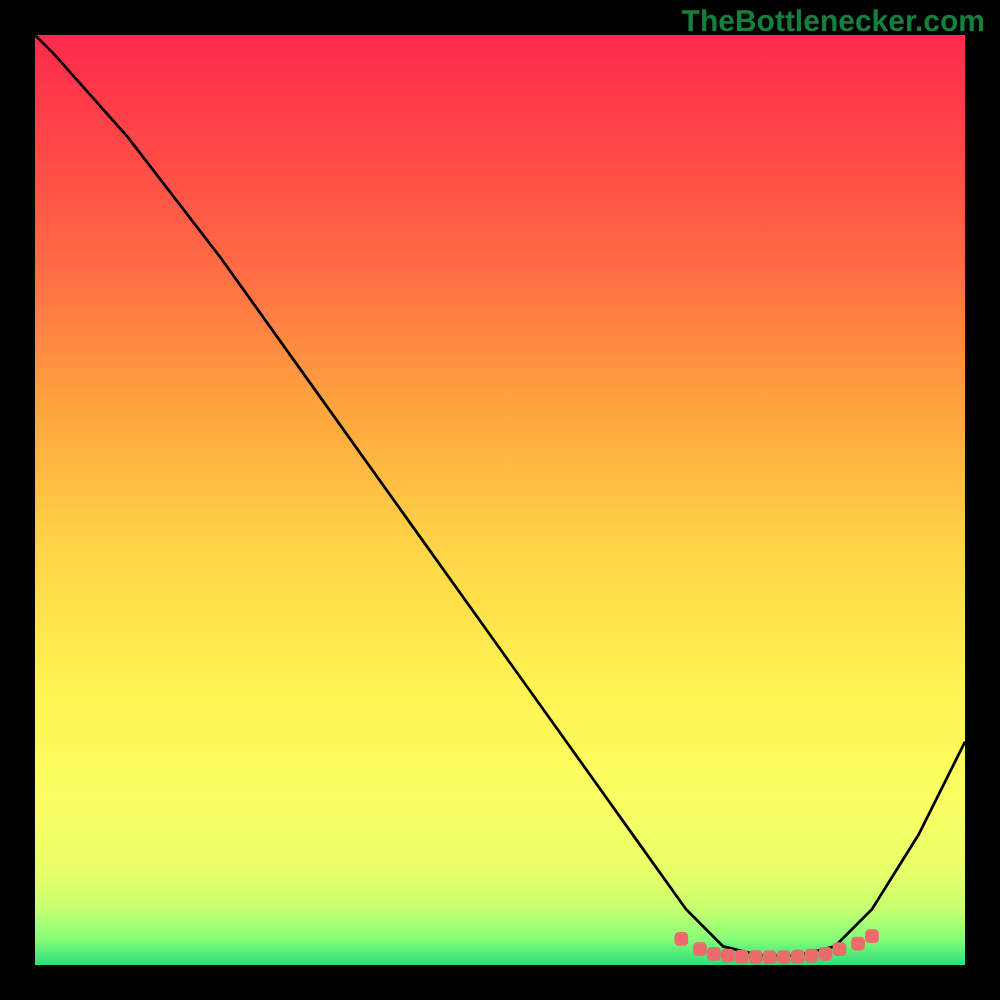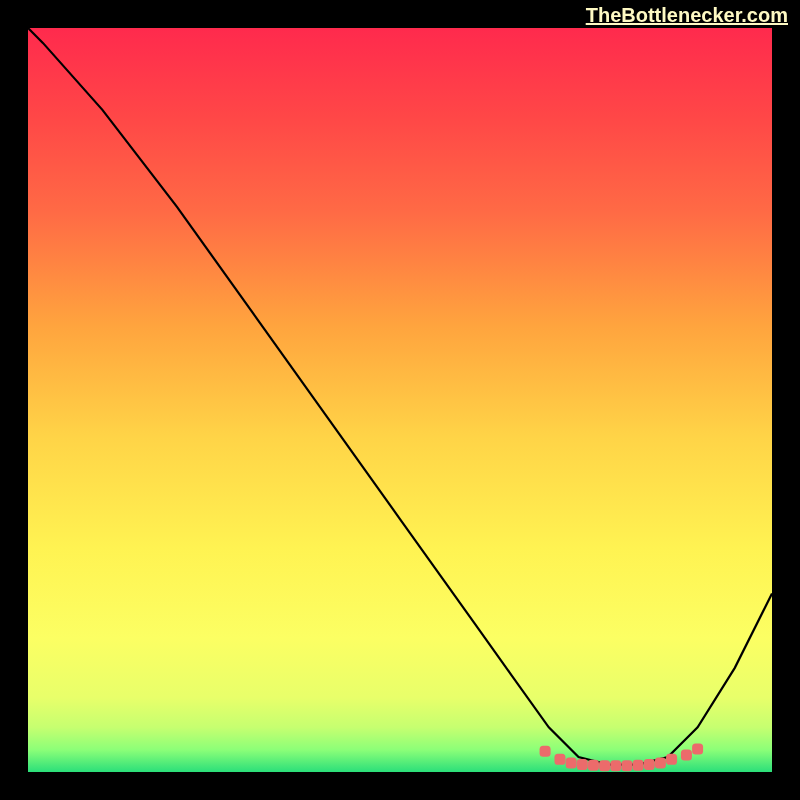--- a/index.html
+++ b/index.html
@@ -8,25 +8,24 @@
     background: #000;
     width: 800px;
     height: 800px;
     position: relative;
     font-family: Arial, sans-serif;
   }
   .watermark {
     position: absolute;
     top: 4px;
     right: 12px;
-    color: #fef9c3;
-    font-size: 20px;
+    color: #15803d;
+    font-size: 24px;
     font-weight: bold;
     z-index: 10;
-    text-decoration: underline;
   }
   .chart-container {
     position: absolute;
     top: 28px;
     left: 28px;
     width: 744px;
     height: 744px;
   }
   svg {
     display: block;

